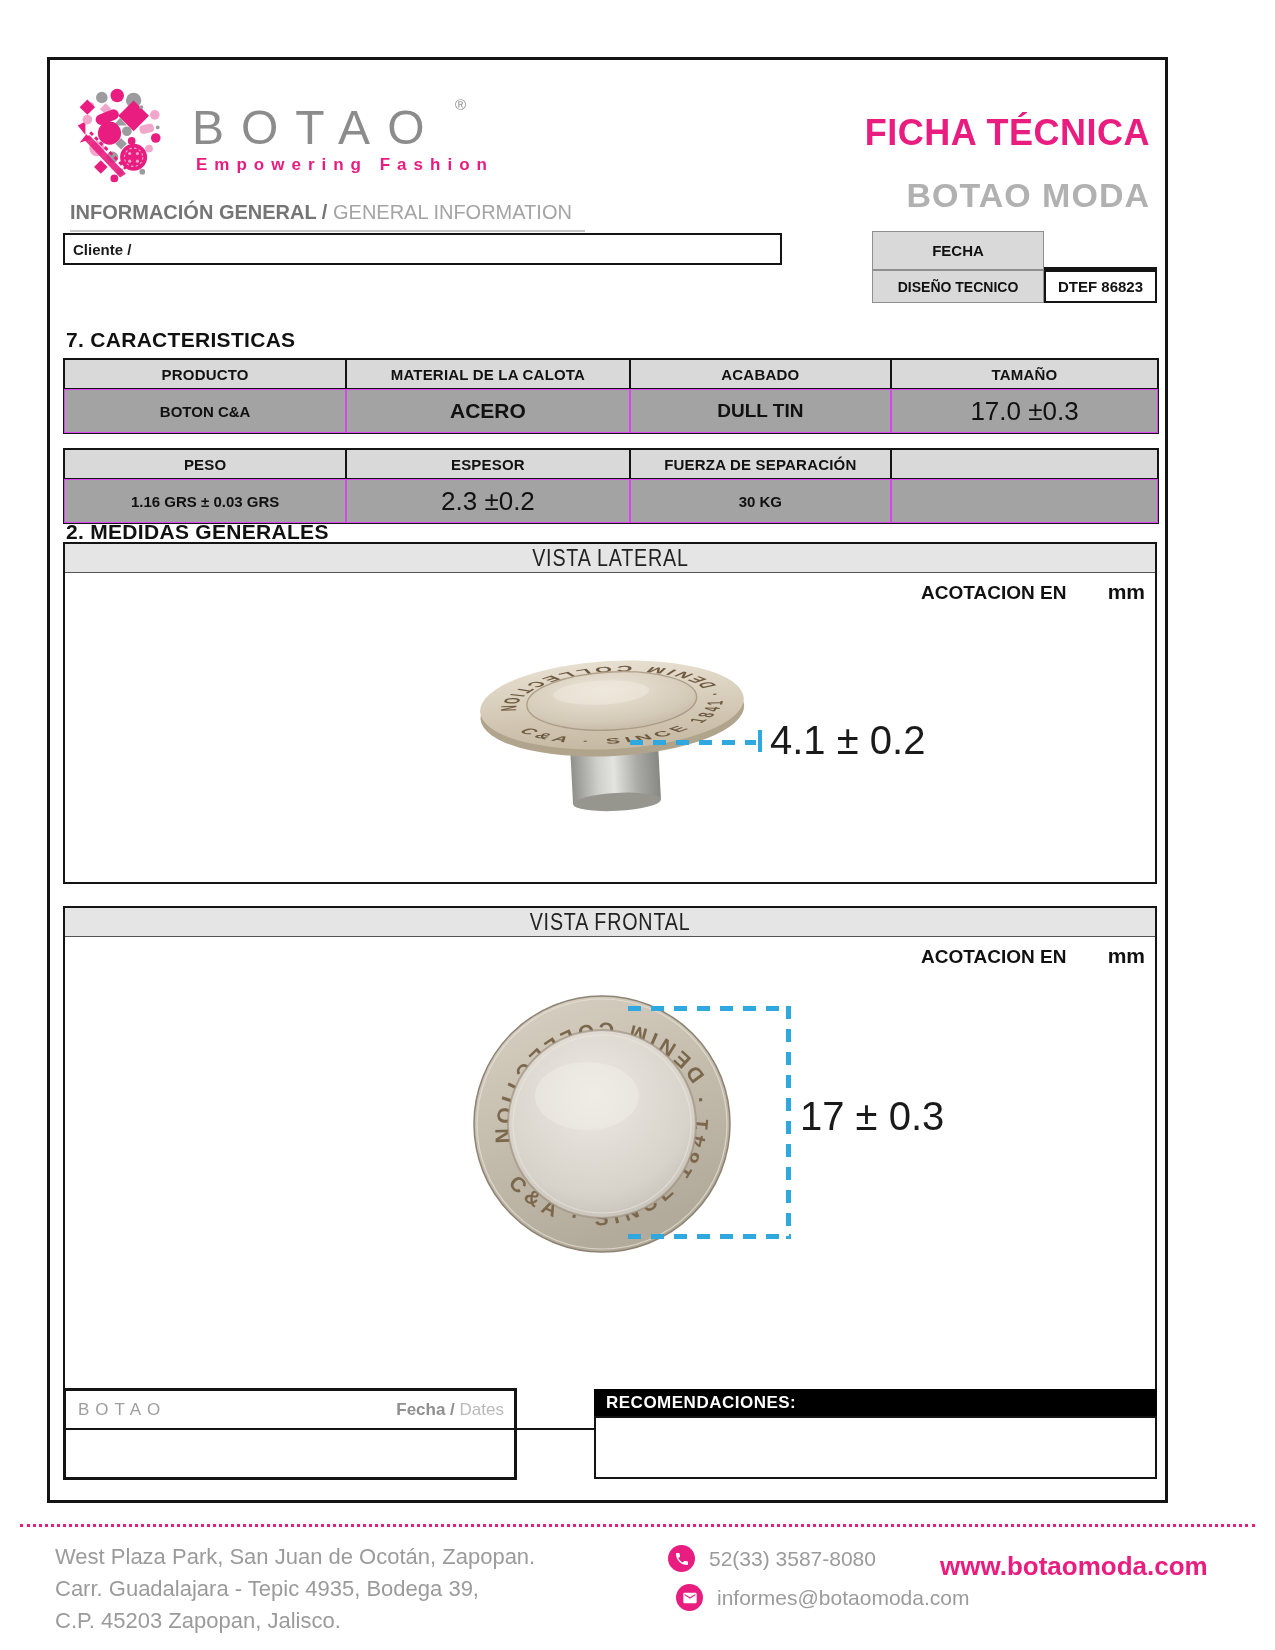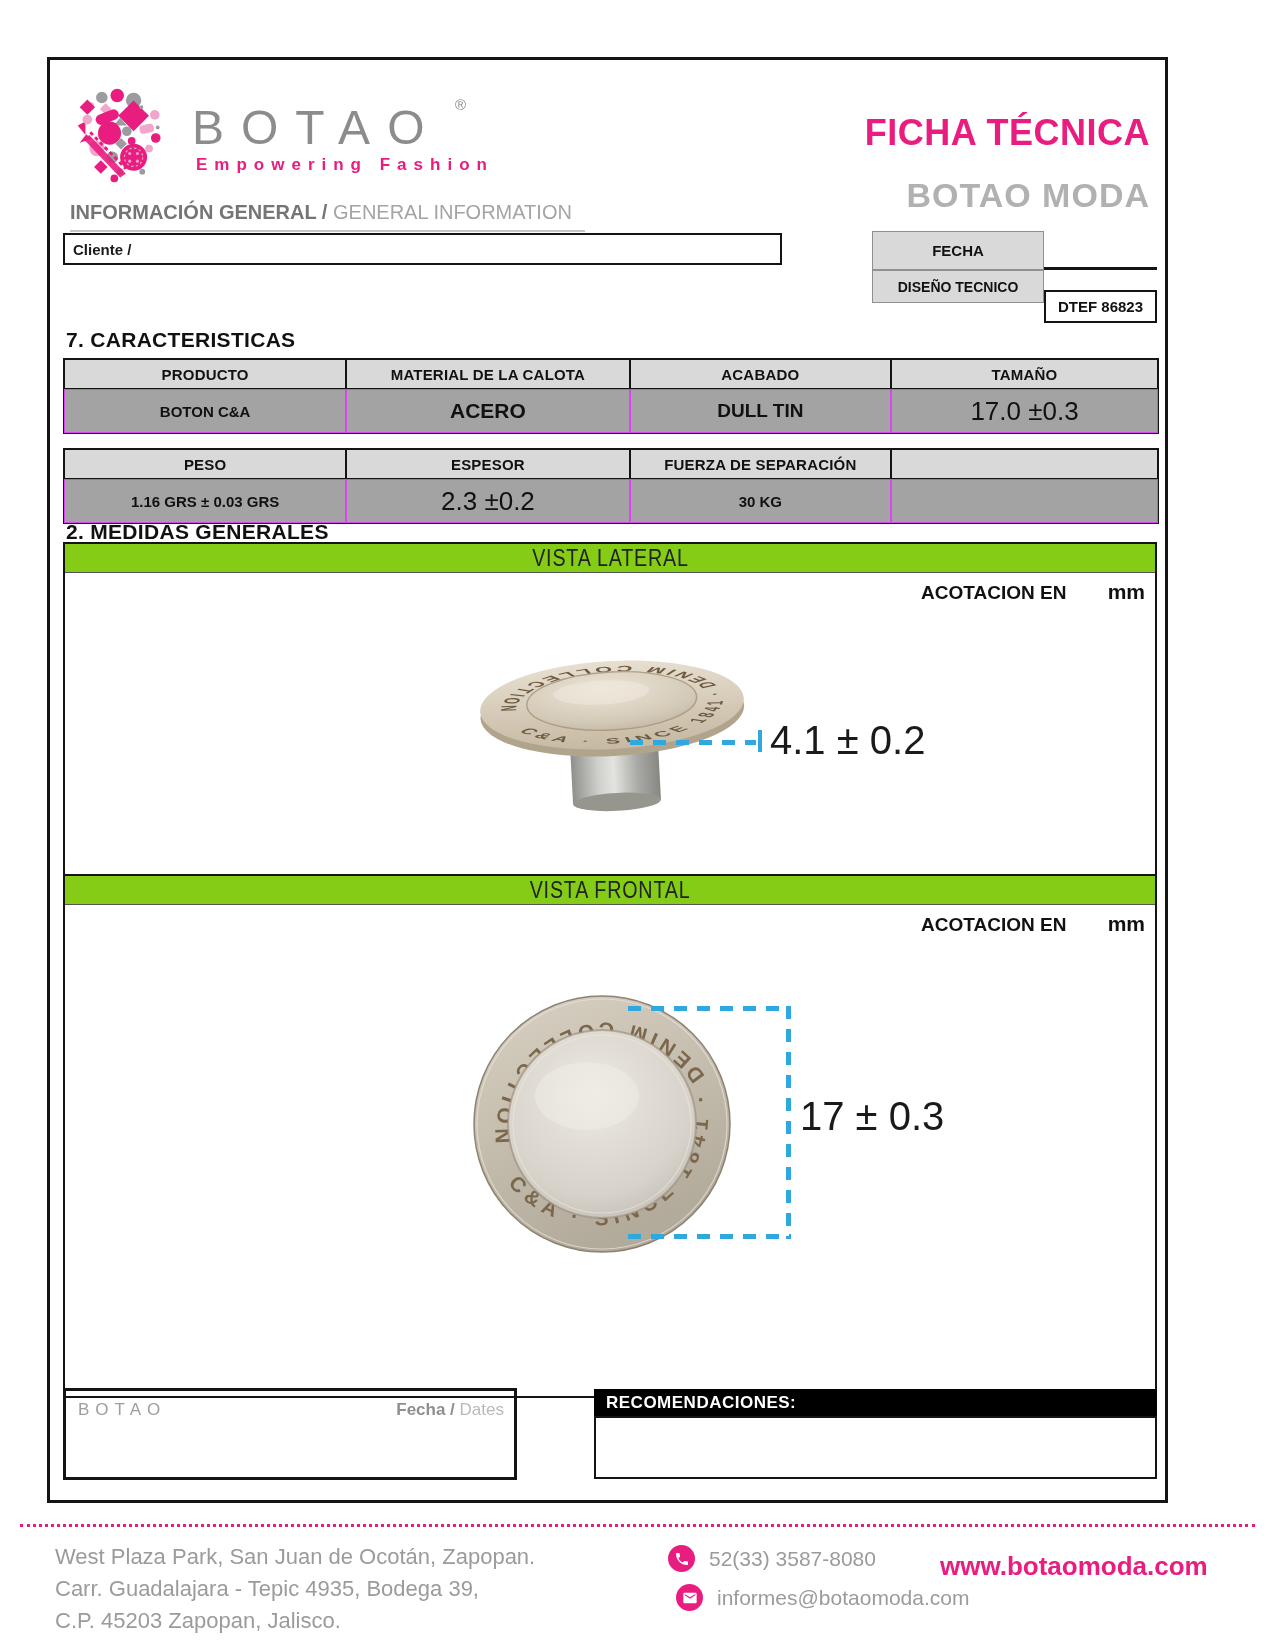--- a/index.html
+++ b/index.html
@@ -16,40 +16,40 @@
   .doc-subtitle{left:650px;top:176px;width:500px;text-align:right;font-size:34px;font-weight:700;color:#b1b1b1;letter-spacing:1px;}
   .info-heading{left:70px;top:201px;width:515px;font-size:20px;padding-bottom:6px;border-bottom:2px solid #c6c6c6;}
   .info-heading .b{font-weight:700;color:#757575;}
   .info-heading .l{font-weight:400;color:#a4a4a4;}
   
   .cliente-box{left:63px;top:233px;width:719px;height:32px;border:2px solid #141414;display:flex;align-items:center;padding-left:8px;box-sizing:border-box;font-size:15px;font-weight:700;color:#1a1a1a;}
   .cell-gray{background:#d9d9d9;border:1px solid #8f8f8f;display:flex;align-items:center;justify-content:center;font-weight:700;box-sizing:border-box;}
   .fecha-label{left:872px;top:231px;width:172px;height:39px;font-size:15px;}
   .fecha-value{left:1044px;top:231px;width:113px;height:39px;border-bottom:3px solid #141414;box-sizing:border-box;}
   .diseno-label{left:872px;top:270px;width:172px;height:33px;font-size:14px;}
-  .diseno-value{left:1044px;top:270px;width:113px;height:33px;border:2px solid #141414;box-sizing:border-box;display:flex;align-items:center;justify-content:center;font-size:15px;font-weight:700;margin-top:20px;}
+  .diseno-value{left:1044px;top:270px;width:113px;height:33px;border:2px solid #141414;box-sizing:border-box;display:flex;align-items:center;justify-content:center;font-size:15px;font-weight:700;}
   
   .sec-heading{font-size:21px;font-weight:700;color:#111;letter-spacing:0.3px;}
   .h-carac{left:66px;top:328px;}
   .h-medidas{left:66px;top:520px;}
   
   .ctable{left:63px;width:1094px;display:grid;grid-template-columns:25.8% 25.9% 23.9% 24.4%;border:1px solid #141414;}
   .t1{top:358px;}
   .t2{top:448px;}
   .ctable .hc{background:#d9d9d9;border:1px solid #141414;height:28px;display:flex;align-items:center;justify-content:center;font-size:15px;font-weight:700;letter-spacing:0.2px;}
   .ctable .vc{background:#a3a3a3;border:1px solid #d946ef;height:42px;display:flex;align-items:center;justify-content:center;}
   .v-sb{font-size:15px;font-weight:700;}
   .v-bb{font-size:21px;font-weight:700;}
   .v-mb{font-size:19px;font-weight:700;}
   .v-bl{font-size:26px;font-weight:400;}
   
   .panel{left:63px;width:1094px;border:2.5px solid #141414;background:#fff;box-sizing:border-box;}
   .p-lateral{top:542px;height:342px;}
-  .p-frontal{top:874px;height:524px;}
-  .panel-bar{height:28px;background:#84cc16;border-bottom:1px solid #555;display:flex;align-items:center;justify-content:center;}
+  .p-frontal{top:906px;height:524px;}
+  .panel-bar{height:28px;background:#e5e5e5;border-bottom:1px solid #555;display:flex;align-items:center;justify-content:center;}
   .panel-bar span{display:inline-block;transform:scaleX(0.82);font-size:24px;font-weight:300;color:#222;letter-spacing:1px;}
   .acotacion{position:absolute;right:10px;top:36px;font-size:19px;font-weight:800;color:#111;}
   .acotacion small{font-size:21px;font-weight:800;margin-left:36px;}
   .btn-side-svg{left:452px;top:630px;width:320px;height:190px;}
   .btn-front-svg{left:462px;top:984px;width:280px;height:280px;}
   
   .dash-h{height:5px;background:repeating-linear-gradient(90deg,#2FA8E0 0 13px,transparent 13px 23px);}
   .dash-v{width:5px;background:repeating-linear-gradient(180deg,#2FA8E0 0 13px,transparent 13px 23px);}
   .dim-lat-line{left:630px;top:740px;width:126px;}
   .dim-lat-tick{left:758px;top:730px;width:4px;height:22px;background:#2FA8E0;}

